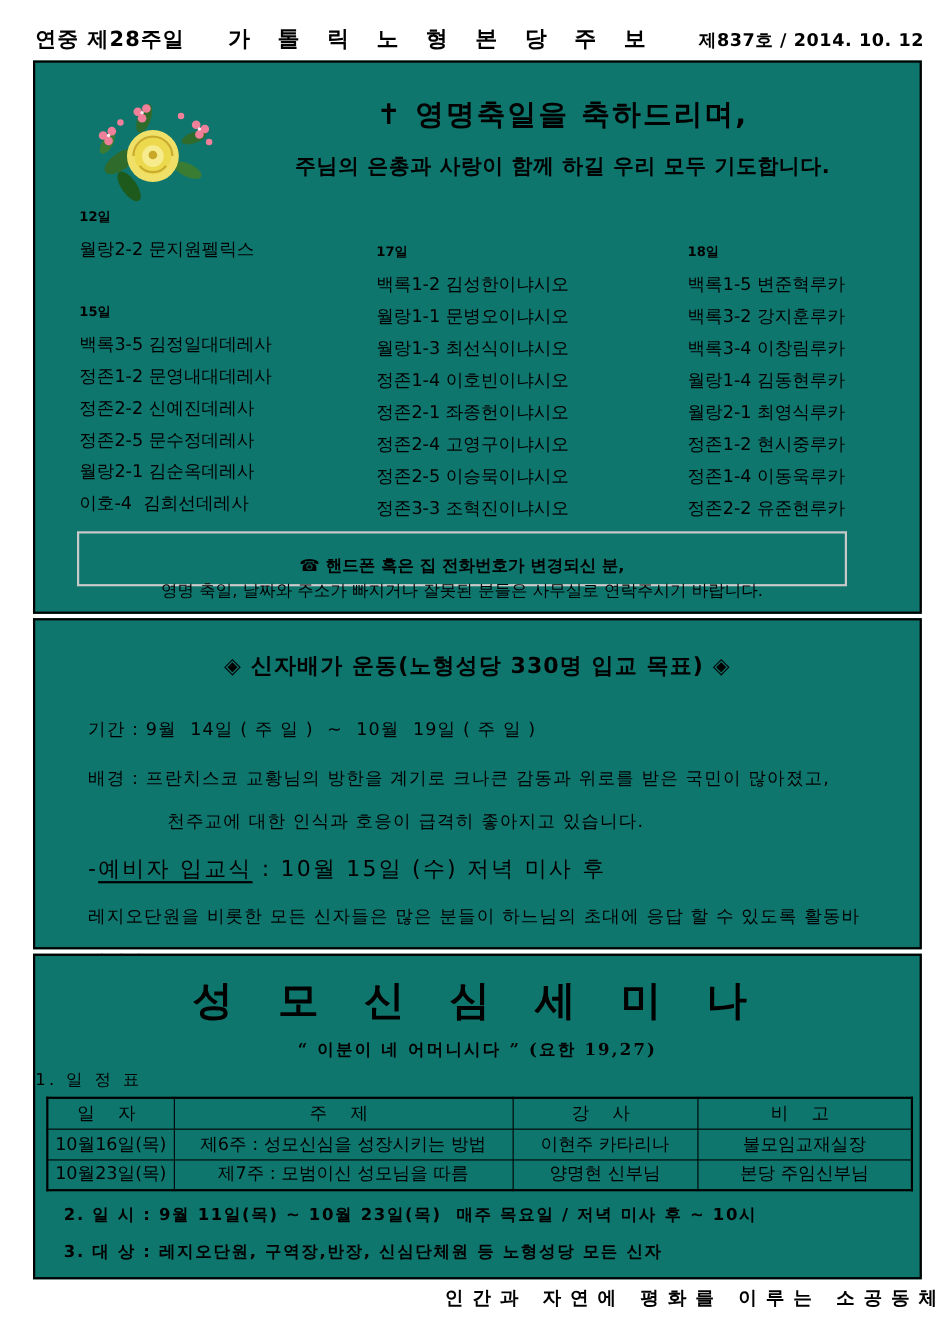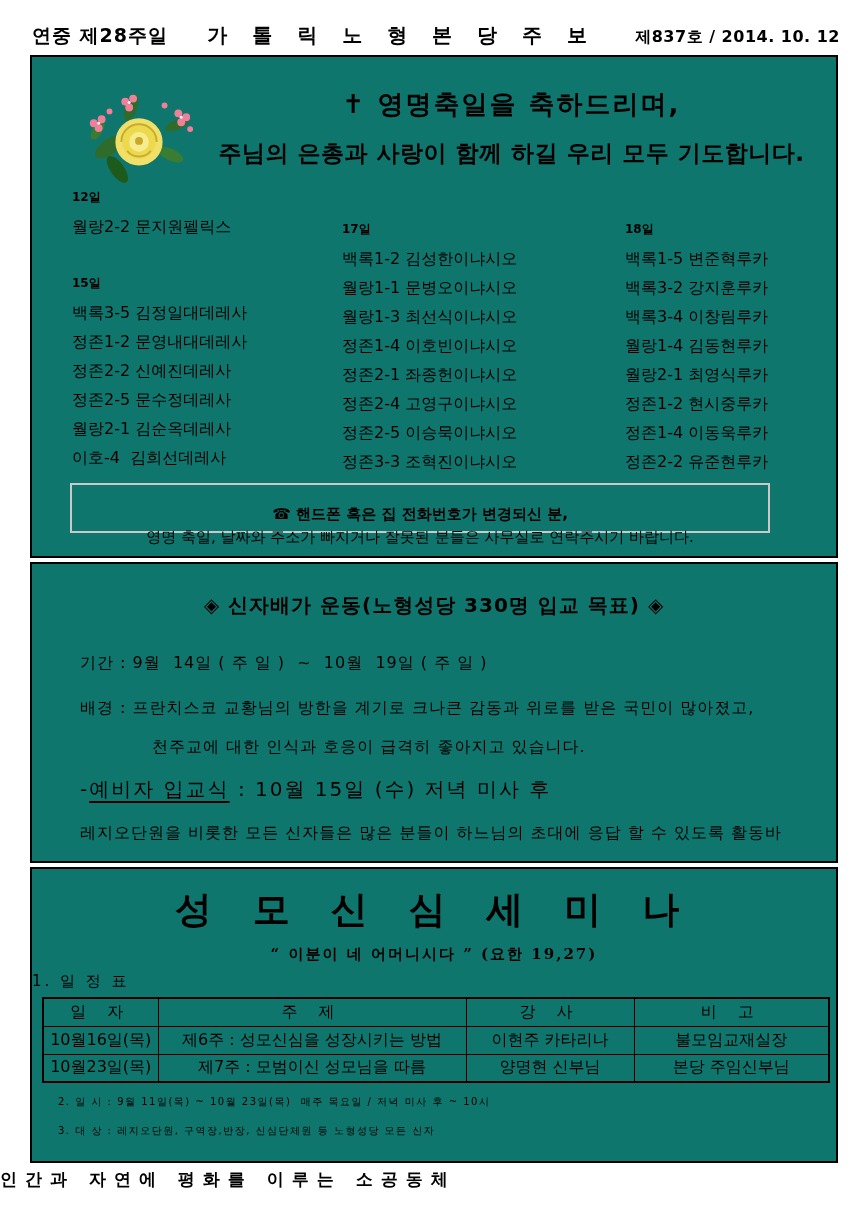--- a/index.html
+++ b/index.html
@@ -25,21 +25,21 @@
   
   .box { position:absolute; left:30px; width:808px; border:2px solid #000; background:#0f766e; }
   .box1 { top:55px;  height:503px; }
   .box2 { top:562px; height:301px; }
   .box3 { top:867px; height:296px; }
 
   
   .flower { position:absolute; left:48px; top:28px; width:118px; height:100px; }
   .feast-head { position:absolute; left:175px; right:20px; top:30px; text-align:center; }
   .feast-title { font-size:26px; font-weight:bold; letter-spacing:2px; }
-  .feast-sub   { font-size:23px; font-weight:bold; margin-top:16px; letter-spacing:0.5px; }
+  .feast-sub   { font-size:19px; font-weight:bold; margin-top:16px; letter-spacing:0.5px; }
 
   .namecol { position:absolute; font-size:16px; }
   .namecol .date { font-weight:bold; font-size:12px; line-height:29px; }
   .namecol .nm   { line-height:29px; font-weight:normal; }
   .col1 { left:40px;  top:126px; }
   .col2 { left:310px; top:158px; }
   .col3 { left:593px; top:158px; }
   .group-gap { height:28px; }
 
   .notice {
@@ -79,28 +79,28 @@
   table.sched th, table.sched td {
     border:1px solid #000; text-align:center;
     height:28px; font-size:16px; font-weight:normal;
     overflow:hidden; white-space:nowrap;
   }
   table.sched { border:2px solid #000; }
   table.sched th { letter-spacing:8px; }
   td.c-date { font-size:15px; letter-spacing:0; }
   td.bold-topic { font-weight:bold; }
   .w-date{width:115px;} .w-topic{width:308px;} .w-speaker{width:168px;} .w-note{width:195px;}
-  .b3-item { margin-left:26px; font-size:10px; letter-spacing:1.5px; }
+  .b3-item { margin-left:26px; font-size:15px; letter-spacing:1.5px;font-weight:bold; }
   .b3-item2 { margin-top:12px; }
   .b3-item3 { margin-top:15px; }
 
   
   .footer {
     position:absolute; left:0; top:1168px; width:860px;
-    text-align:left; font-size:17px; font-weight:bold; letter-spacing:8px;
+    text-align:right; font-size:17px; font-weight:bold; letter-spacing:8px;
   }
 </style>
 </head>
 <body>
 
 <div class="page">
 
   <div class="masthead">
     <span class="mh-left">연중 제28주일</span>
     <span class="mh-center">가 톨 릭 노 형 본 당 주 보</span>

